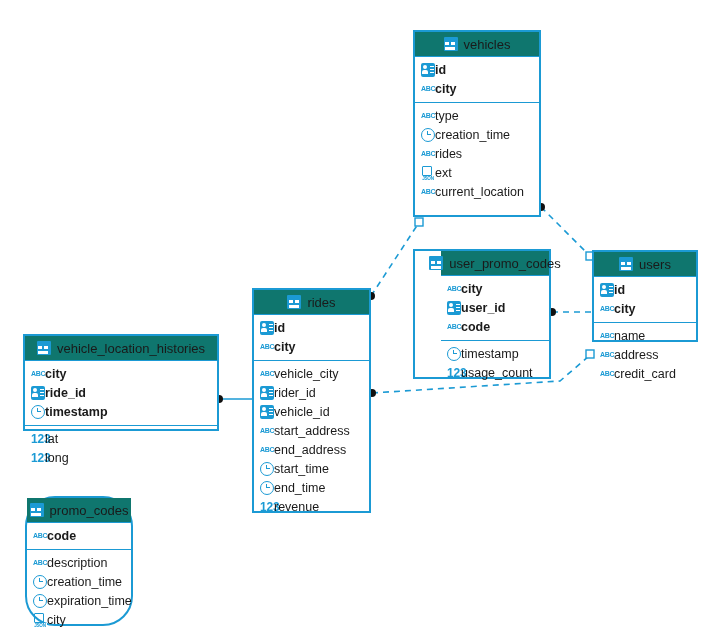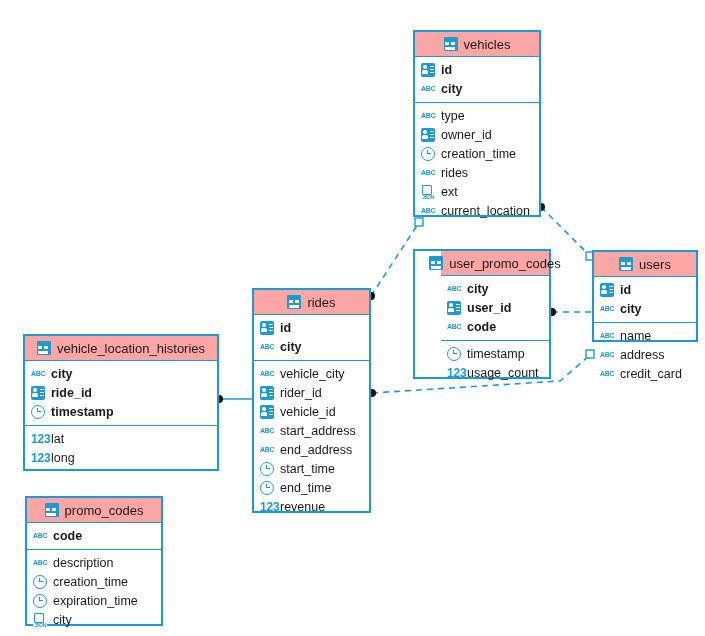--- a/index.html
+++ b/index.html
@@ -4,25 +4,25 @@
 <style>
   html,body{margin:0;padding:0;background:#ffffff;}
   body{width:705px;height:636px;position:relative;overflow:hidden;
        font-family:"Liberation Sans",sans-serif;}
   #canvas{position:absolute;left:0;top:0;width:705px;height:636px;}
   svg.links{position:absolute;left:0;top:0;width:705px;height:636px;pointer-events:none;}
 
   .tbl{position:absolute;background:#ffffff;border:2px solid #1b9ad4;
        box-sizing:border-box;z-index:5;}
   .tbl .hdr{height:24px;display:flex;align-items:center;justify-content:center;
-            gap:6px;border-bottom:1px solid #1b9ad4;background:#fca5a5;}
+            gap:6px;border-bottom:1px solid #1b9ad4;background:#0f766e;}
   .tbl .hdr .ttl{font-size:13px;color:#1a1a1a;white-space:nowrap;}
   .sect{padding:3px 0 4px 0;}
   .sect.keys{border-bottom:1px solid #1b9ad4;}
-  .row{display:flex;align-items:center;gap:6px;height:19px;padding:0 6px;
+  .row{display:flex;align-items:center;height:19px;padding:0 6px;
        font-size:12.5px;color:#1a1a1a;white-space:nowrap;}
   .row.pk{font-weight:bold;}
   .ic{width:14px;height:14px;flex:0 0 14px;display:block;}
 
   
   .ic-tbl{background:#1b9ad4;border-radius:1px;position:relative;}
   .ic-tbl:before{content:"";position:absolute;left:1.5px;top:5px;width:4px;height:3px;background:#fff;}
   .ic-tbl:after{content:"";position:absolute;left:7.5px;top:5px;width:4px;height:3px;background:#fff;}
   .ic-tbl i{position:absolute;left:1.5px;top:9.5px;width:10px;height:3px;background:#fff;display:block;}
 
@@ -100,26 +100,20 @@
             <span class="ic ic-abc">ABC</span>
             <span>city</span>
           </div>
         </div>
         <div class="sect">
           <div class="row">
             <span class="ic ic-abc">ABC</span>
             <span>type</span>
           </div>
           <div class="row">
-            <span class="ic ic-id">
-              <i></i>
-            </span>
-            <span>owner_id</span>
-          </div>
-          <div class="row">
             <span class="ic ic-clk"></span>
             <span>creation_time</span>
           </div>
           <div class="row">
             <span class="ic ic-abc">ABC</span>
             <span>rides</span>
           </div>
           <div class="row">
             <span class="ic ic-json">
               <span class="doc"></span>
@@ -252,21 +246,21 @@
           <div class="row">
             <span class="ic ic-clk"></span>
             <span>end_time</span>
           </div>
           <div class="row">
             <span class="ic ic-123">123</span>
             <span>revenue</span>
           </div>
         </div>
       </div>
-      <div class="tbl" style="left: 23px; top: 334px; width: 196px; height: 137px;">
+      <div class="tbl" style="left: 23px; top: 334px; width: 196px; height: 97px;">
         <div class="hdr">
           <span class="ic ic-tbl">
             <i></i>
           </span>
           <span class="ttl">vehicle_location_histories</span>
         </div>
         <div class="sect keys">
           <div class="row pk">
             <span class="ic ic-abc">ABC</span>
             <span>city</span>
@@ -286,21 +280,21 @@
           <div class="row">
             <span class="ic ic-123">123</span>
             <span>lat</span>
           </div>
           <div class="row">
             <span class="ic ic-123">123</span>
             <span>long</span>
           </div>
         </div>
       </div>
-      <div class="tbl" style="left: 25px; top: 496px; width: 138px; height: 130px;">
+      <div class="tbl" style="left: 25px; top: 496px; width: 108px; height: 130px; border-radius: 30px;">
         <div class="hdr">
           <span class="ic ic-tbl">
             <i></i>
           </span>
           <span class="ttl">promo_codes</span>
         </div>
         <div class="sect keys">
           <div class="row pk">
             <span class="ic ic-abc">ABC</span>
             <span>code</span>

